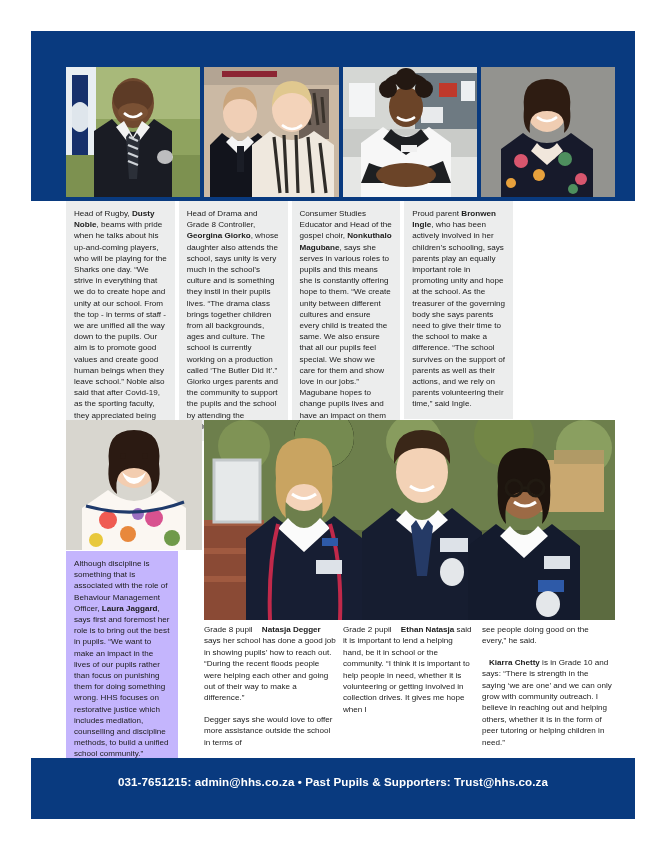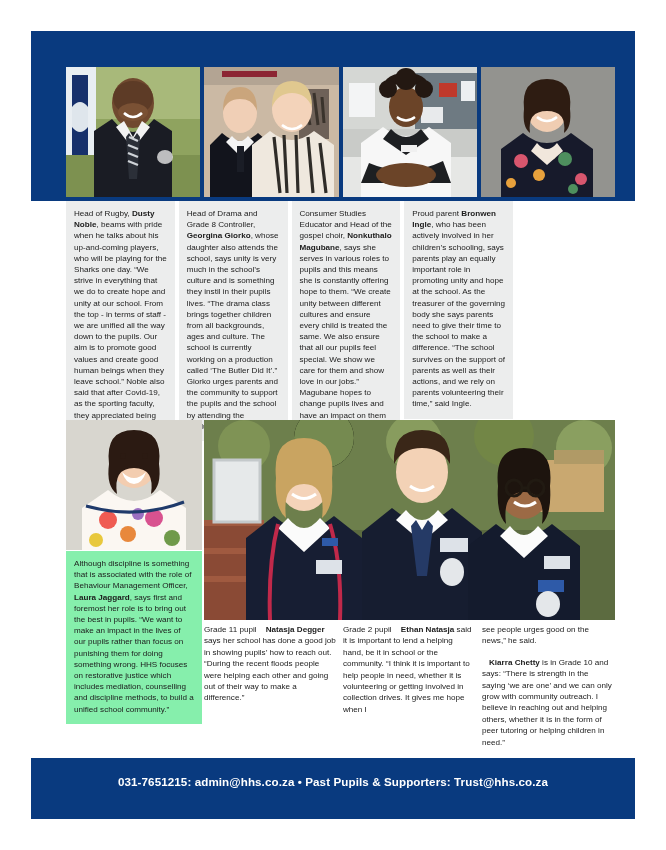--- a/index.html
+++ b/index.html
@@ -80,22 +80,22 @@
     top: 420px;
     width: 136px;
     height: 130px;
     overflow: hidden;
     background: #c9c9c9;
   }
   .row2-caption {
     position: absolute;
     left: 66px;
     top: 551px;
-    width: 136px;
-    background: #86efac;
+    width: 112px;
+    background: #c4b5fd;
     padding: 7px 8px 9px 8px;
     box-sizing: border-box;
     font-size: 8.1px;
     line-height: 11.2px;
     color: #1b1b1b;
   }
   .group-photo {
     position: absolute;
     left: 204px;
     top: 420px;
@@ -334,29 +334,30 @@
       <rect x="340" y="136" width="26" height="13" fill="#dde2e8"></rect>
       <rect x="334" y="160" width="26" height="12" fill="#2e5aa8"></rect>
       <ellipse cx="344" cy="184" rx="12" ry="13" fill="#e4e7ea"></ellipse>
       <path d="M310 82 q11 8 22 0" stroke="#fff" stroke-width="3" fill="none"></path>
     </svg>
   </div>
 
   <div class="bottom-cols">
 
     <div class="bcol">
-      <p><span>Grade 11 pupil </span><b>Natasja Degger</b><span> says her school has done a good job in showing pupils’ how to reach out. “During the recent floods people were helping each other and going out of their way to make a difference.”</span></p>
+      <p><span>Grade 8 pupil </span><b>Natasja Degger</b><span> says her school has done a good job in showing pupils’ how to reach out. “During the recent floods people were helping each other and going out of their way to make a difference.”</span></p>
+      <p><span>Degger says she would love to offer more assistance outside the school in terms of</span></p>
     </div>
 
     <div class="bcol">
       <p><span>Grade 2 pupil </span><b>Ethan Natasja</b><span> said it is important to lend a helping hand, be it in school or the community. “I think it is important to help people in need, whether it is volunteering or getting involved in collection drives. It gives me hope when I</span></p>
     </div>
 
     <div class="bcol">
-      <p><span>see people urges good on the news,” he said.</span></p>
+      <p><span>see people doing good on the every,” he said.</span></p>
       <p><b>Kiarra Chetty</b><span> is in Grade 10 and says: “There is strength in the saying ‘we are one’ and we can only grow with community outreach. I believe in reaching out and helping others, whether it is in the form of peer tutoring or helping children in need.”</span></p>
     </div>
 
   </div>
 
   <div class="footer-band"></div>
   <div class="footer-text">031-7651215: admin@hhs.co.za • Past Pupils &amp; Supporters: Trust@hhs.co.za</div>
 
 </div>
 

